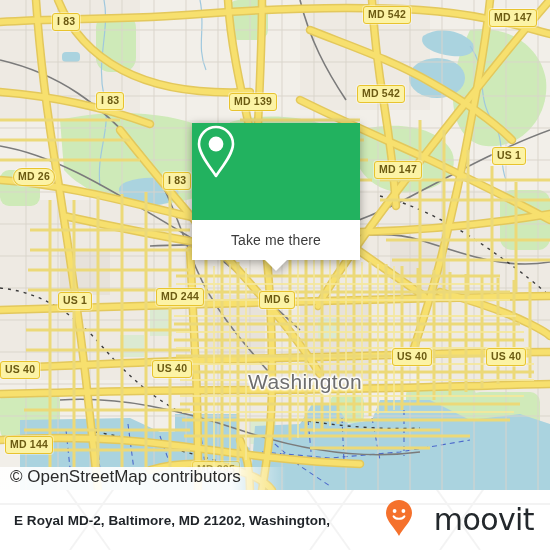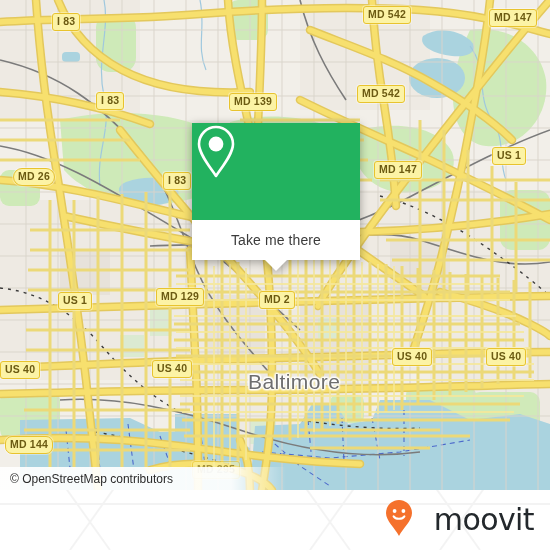--- a/index.html
+++ b/index.html
@@ -70,24 +70,24 @@
     width:0;height:0;margin-left:-11px;
     border-left:11px solid transparent;
     border-right:11px solid transparent;
     border-top:11px solid #ffffff;
   }
 
   
   .attrib{
     position:absolute;left:0;top:467px;
     height:23px;width:550px;
-    display:flex;align-items:center;
+    display:flex;
     padding-left:10px;
     box-sizing:border-box;
-    font-size:12px;
+    font-size:17px;
     color:#2b2b2b;
     background:linear-gradient(to right,rgba(255,255,255,.92) 0%,rgba(255,255,255,.92) 42%,rgba(255,255,255,0) 52%);
   }
 
   
   .footer{
     position:absolute;left:0;top:490px;width:550px;height:60px;
     background:#ffffff;
     display:flex;align-items:center;
     box-sizing:border-box;
@@ -330,32 +330,32 @@
         <div class="shield" style="left: 52px; top: 13px;">I 83</div>
         <div class="shield" style="left: 363px; top: 6px;">MD 542</div>
         <div class="shield" style="left: 489px; top: 9px;">MD 147</div>
         <div class="shield" style="left: 96px; top: 92px;">I 83</div>
         <div class="shield" style="left: 229px; top: 93px;">MD 139</div>
         <div class="shield" style="left: 357px; top: 85px;">MD 542</div>
         <div class="shield" style="left: 13px; top: 168px; border-radius: 9px;">MD 26</div>
         <div class="shield" style="left: 163px; top: 172px;">I 83</div>
         <div class="shield" style="left: 374px; top: 161px;">MD 147</div>
         <div class="shield" style="left: 492px; top: 147px;">US 1</div>
-        <div class="shield" style="left: 156px; top: 288px;">MD 129</div>
-        <div class="shield" style="left: 259px; top: 291px;">MD 2</div>
+        <div class="shield" style="left: 156px; top: 288px;">MD 244</div>
+        <div class="shield" style="left: 259px; top: 291px;">MD 6</div>
         <div class="shield" style="left: 58px; top: 292px;">US 1</div>
         <div class="shield" style="left: 0px; top: 361px;">US 40</div>
         <div class="shield" style="left: 152px; top: 360px;">US 40</div>
         <div class="shield" style="left: 392px; top: 348px;">US 40</div>
         <div class="shield" style="left: 486px; top: 348px;">US 40</div>
-        <div class="shield" style="left: 5px; top: 436px; border-radius: 7px;">MD 144</div>
+        <div class="shield" style="left: 5px; top: 436px;">MD 144</div>
         <div class="shield faded" style="left: 192px; top: 461px;">MD 295</div>
       </div>
 
-    <div class="city-label" style="left:248px;top:370px;">Baltimore</div>
+    <div class="city-label" style="left:248px;top:370px;">Washington</div>
 
     <div class="popup">
       <div class="popup-head">
         <span>
           <svg width="48" height="58" viewBox="0 0 48 58" aria-hidden="true">
             <path d="M24 4 C33.4 4 41 11.6 41 21 C41 31 30 44 24 53 C18 44 7 31 7 21 C7 11.6 14.6 4 24 4 Z" fill="none" stroke="#ffffff" stroke-width="2.6" stroke-linejoin="round"></path>
             <circle cx="24" cy="21" r="7.4" fill="#ffffff"></circle>
           </svg>
         </span>
       </div>
@@ -371,20 +371,21 @@
   <div class="footer">
     <svg class="footer-bgmark" viewBox="0 0 550 60">
       <g stroke="#e9e9e9" fill="none" stroke-width="2">
         <path d="M60 -10 L110 60 M120 -10 L70 60 M300 -10 L350 60 M360 -10 L310 60
                  M430 -10 L480 60 M490 -10 L440 60"></path>
         <path d="M0 14 H550"></path>
       </g>
     </svg>
 
     <div class="footer-text">
+      <div>E Royal MD-2, Baltimore, MD 21202, Washington,</div>
     </div>
 
     <div class="brand">
       <span>
         <svg width="30" height="38" viewBox="0 0 30 38" aria-hidden="true">
           <path d="M15 1 C22.2 1 28 6.8 28 14 C28 22 19 29 15 37 C11 29 2 22 2 14 C2 6.8 7.8 1 15 1 Z" fill="#f5712c"></path>
           <circle cx="10.6" cy="12" r="1.9" fill="#ffffff"></circle>
           <circle cx="19.4" cy="12" r="1.9" fill="#ffffff"></circle>
           <path d="M9.6 17.4 C11.6 20.6 18.4 20.6 20.4 17.4" stroke="#ffffff" stroke-width="2" fill="none" stroke-linecap="round"></path>
         </svg>

